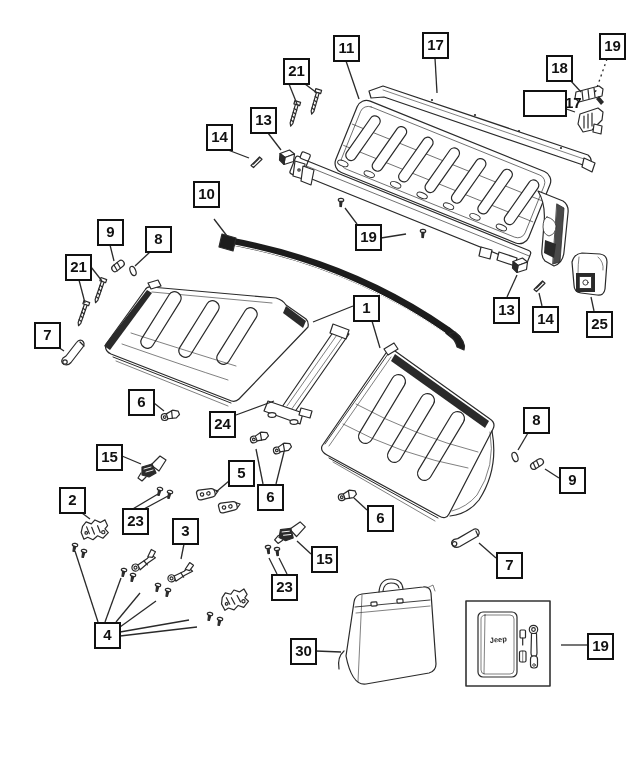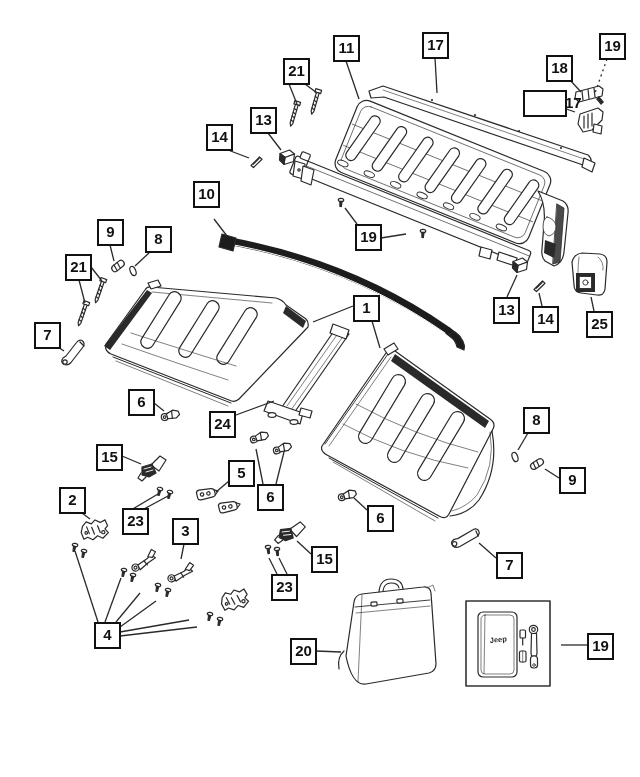--- a/index.html
+++ b/index.html
@@ -396,16 +396,16 @@
       <div class="callout" style="left: 257px; top: 484px; border-color: rgb(17, 17, 17); background: rgb(255, 255, 255);">6</div>
       <div class="callout" style="left: 559px; top: 467px; border-color: rgb(17, 17, 17); background: rgb(255, 255, 255);">9</div>
       <div class="callout" style="left: 59px; top: 487px; border-color: rgb(17, 17, 17); background: rgb(255, 255, 255);">2</div>
       <div class="callout" style="left: 122px; top: 508px; border-color: rgb(17, 17, 17); background: rgb(255, 255, 255);">23</div>
       <div class="callout" style="left: 172px; top: 518px; border-color: rgb(17, 17, 17); background: rgb(255, 255, 255);">3</div>
       <div class="callout" style="left: 367px; top: 505px; border-color: rgb(17, 17, 17); background: rgb(255, 255, 255);">6</div>
       <div class="callout" style="left: 311px; top: 546px; border-color: rgb(17, 17, 17); background: rgb(255, 255, 255);">15</div>
       <div class="callout" style="left: 496px; top: 552px; border-color: rgb(17, 17, 17); background: rgb(255, 255, 255);">7</div>
       <div class="callout" style="left: 271px; top: 574px; border-color: rgb(17, 17, 17); background: rgb(255, 255, 255);">23</div>
       <div class="callout" style="left: 94px; top: 622px; border-color: rgb(17, 17, 17); background: rgb(255, 255, 255);">4</div>
-      <div class="callout" style="left: 290px; top: 638px; border-color: rgb(17, 17, 17); background: rgb(255, 255, 255);">20</div>
+      <div class="callout" style="left: 290px; top: 638px; border-color: rgb(17, 17, 17); background: rgb(255, 255, 255);">30</div>
       <div class="callout" style="left: 587px; top: 633px; border-color: rgb(17, 17, 17); background: rgb(255, 255, 255);">19</div>
     </div>
 </div>
 
 </body></html>

